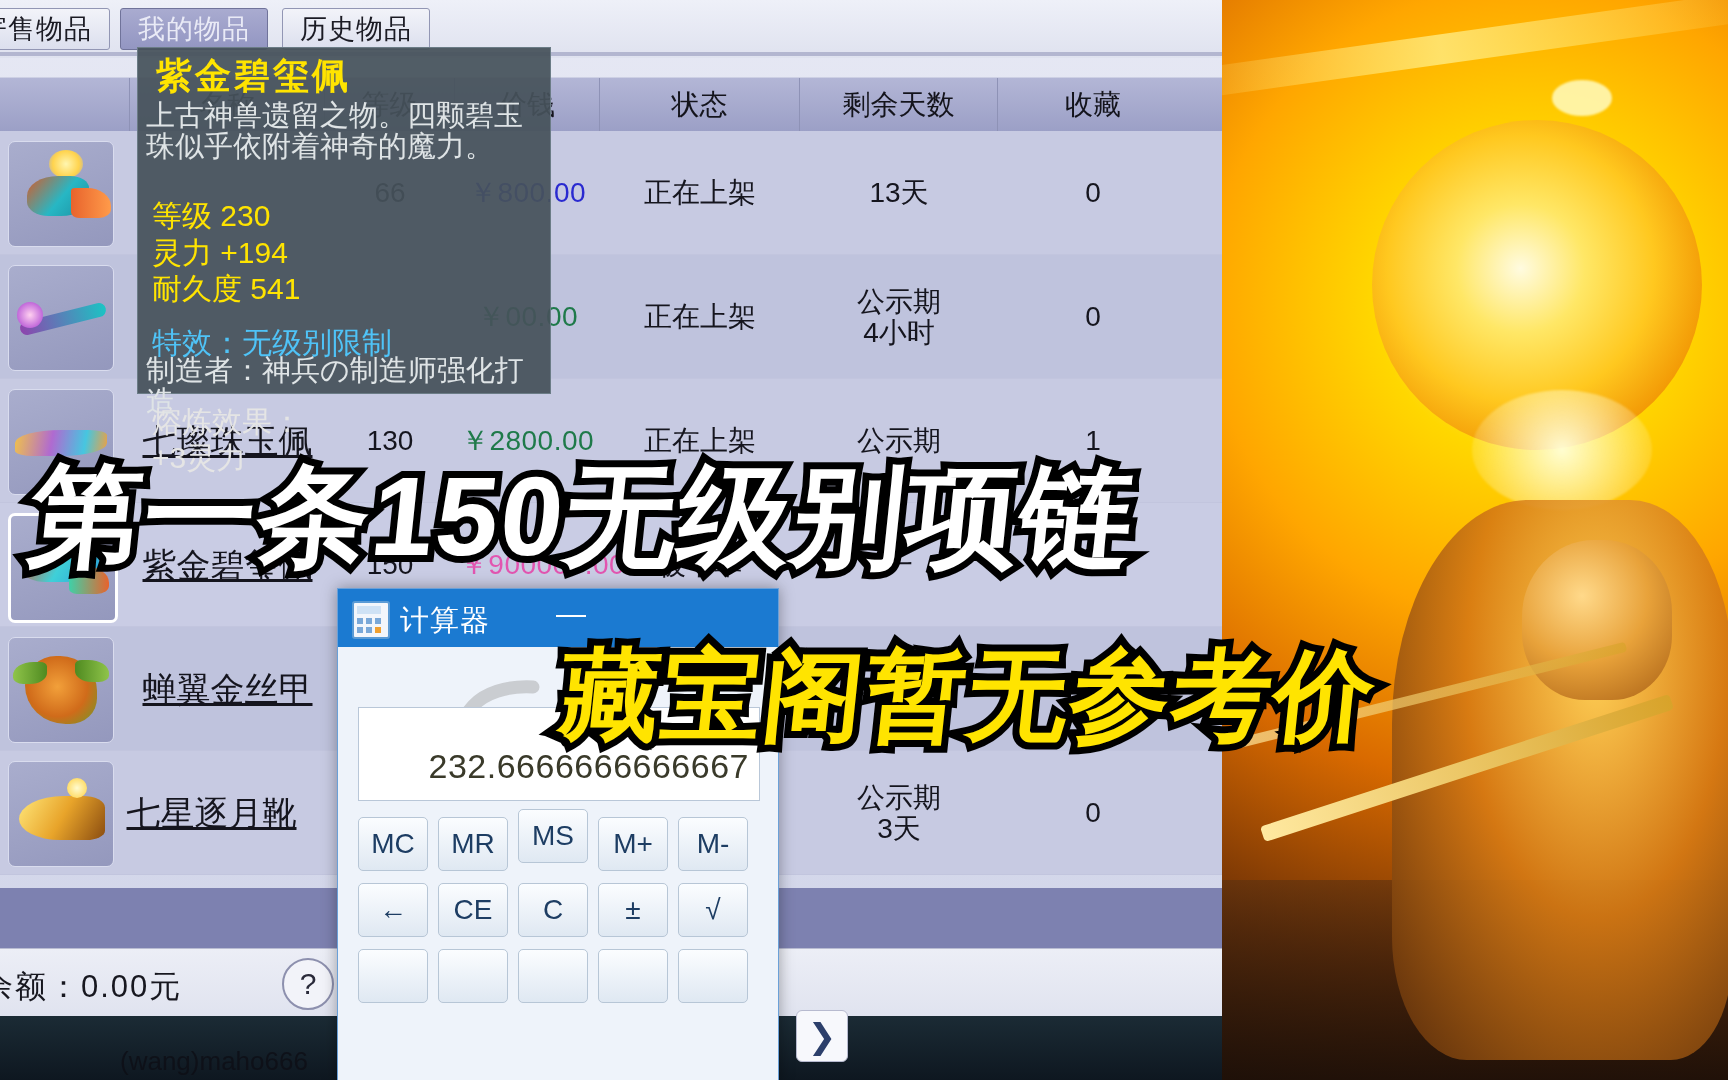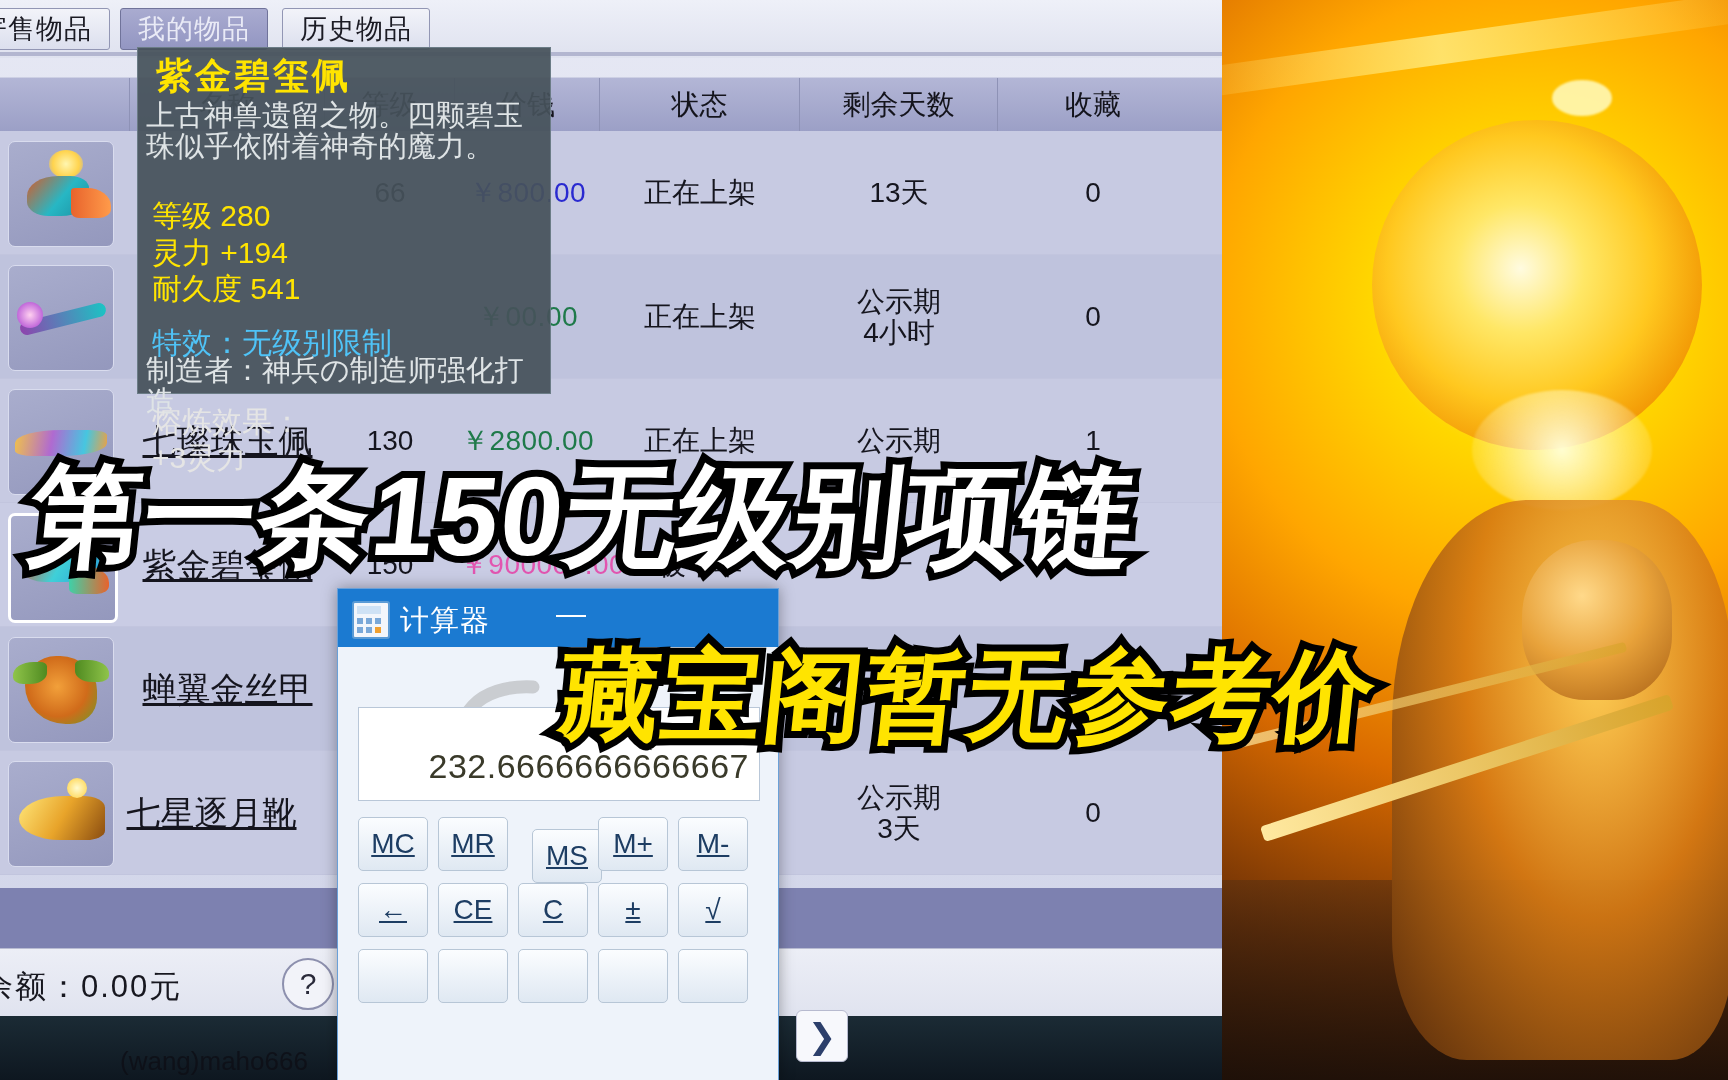--- a/index.html
+++ b/index.html
@@ -83,21 +83,21 @@
   #calcTitleText{position:absolute;left:62px;top:12px;font-size:29px;color:#ffffff;letter-spacing:1px;}
   #calcMin{position:absolute;left:218px;top:8px;font-size:30px;color:#fff;}
   #calcMenu{position:absolute;left:0;top:58px;width:440px;height:46px;background:#ffffff;border-bottom:1px solid #dbe4ef;}
   .menuItem{position:absolute;top:6px;font-size:27px;color:#1a1a22;}
   #calcDisplay{position:absolute;left:20px;top:118px;width:400px;height:92px;
     background:#ffffff;border:1px solid #b9c7d8;}
   #calcValue{position:absolute;right:10px;bottom:14px;font-size:34px;color:#3a3a2a;letter-spacing:.5px;}
   #calcArrow{position:absolute;left:100px;top:90px;width:130px;height:100px;opacity:.42;}
   .ckey{position:absolute;border:1px solid #b7c6d6;border-radius:5px;
     background:linear-gradient(180deg,#fbfdff 0%,#dfe8f2 100%);
-    display:flex;align-items:center;justify-content:center;font-size:28px;color:#1d3d63;text-decoration:underline;}
+    display:flex;align-items:center;justify-content:center;font-size:28px;color:#1d3d63;}
 
   
   #art{position:absolute;left:1222px;top:0;width:506px;height:1080px;overflow:hidden;
     background:radial-gradient(circle at 60% 28%,#fff3a0 0%,#ffd700 18%,#ffa600 38%,#d96a00 58%,#6b2f06 82%,#24120a 100%);}
   .flare{position:absolute;border-radius:50%;filter:blur(1px);}
   #lionHead{position:absolute;left:150px;top:120px;width:330px;height:330px;border-radius:50%;
     background:radial-gradient(circle at 45% 45%,#fffbe0 0%,#ffe766 25%,#ffc81f 52%,#f09000 78%,#c96500 100%);}
   #artBeam{position:absolute;left:-60px;top:30px;width:620px;height:30px;transform:rotate(-8deg);
     background:linear-gradient(90deg,rgba(255,255,190,0) 0%,rgba(255,240,140,.75) 45%,rgba(255,255,200,0) 100%);}
   #warrior{position:absolute;left:170px;top:500px;width:340px;height:560px;
@@ -238,21 +238,21 @@
     <div id="darkFooter"></div>
     <div id="nextPageBtn">❯</div>
     <div id="userLine">(wang)maho666</div>
 
     <div id="tooltip">
       <div id="tipTitle">紫金碧玺佩</div>
       <div id="tipDesc">
         <span>上古神兽遗留之物。四颗碧玉珠似乎依附着神奇的魔力。</span><br>
       </div>
       <div id="tipStats">
-        <div>等级  280</div>
+        <div>等级  230</div>
         <div>灵力  +194</div>
         <div>耐久度  541</div>
       </div>
       <div id="tipEffect">特效：无级别限制</div>
       <div id="tipMaker">制造者：神兵の制造师强化打造</div>
       <div id="tipRefine">
         <div>熔炼效果：</div>
         <div>+3灵力</div>
       </div>
     </div>
@@ -279,21 +279,21 @@
       <path d="M95,8 C40,5 12,40 30,70 C40,86 60,92 78,86" stroke="#999" stroke-width="13" fill="none" stroke-linecap="round"></path>
       <path d="M84,68 L82,92 L60,80 Z" fill="#999"></path>
     </svg>
 
     <div id="calcDisplay">
       <div id="calcValue">232.6666666666667</div>
     </div>
 
     <div class="ckey" style="left:20px;top:228px;width:68px;height:52px;">MC</div>
     <div class="ckey" style="left:100px;top:228px;width:68px;height:52px;">MR</div>
-    <div class="ckey" style="left:180px;top:240px;width:68px;height:52px;margin-left:14px;">MS</div>
+    <div class="ckey" style="left:180px;top:220px;width:68px;height:52px;">MS</div>
     <div class="ckey" style="left:260px;top:228px;width:68px;height:52px;">M+</div>
     <div class="ckey" style="left:340px;top:228px;width:68px;height:52px;">M-</div>
 
     <div class="ckey" style="left:20px;top:294px;width:68px;height:52px;">←</div>
     <div class="ckey" style="left:100px;top:294px;width:68px;height:52px;">CE</div>
     <div class="ckey" style="left:180px;top:294px;width:68px;height:52px;">C</div>
     <div class="ckey" style="left:260px;top:294px;width:68px;height:52px;">±</div>
     <div class="ckey" style="left:340px;top:294px;width:68px;height:52px;">√</div>
 
     <div class="ckey" style="left:20px;top:360px;width:68px;height:52px;"></div>

